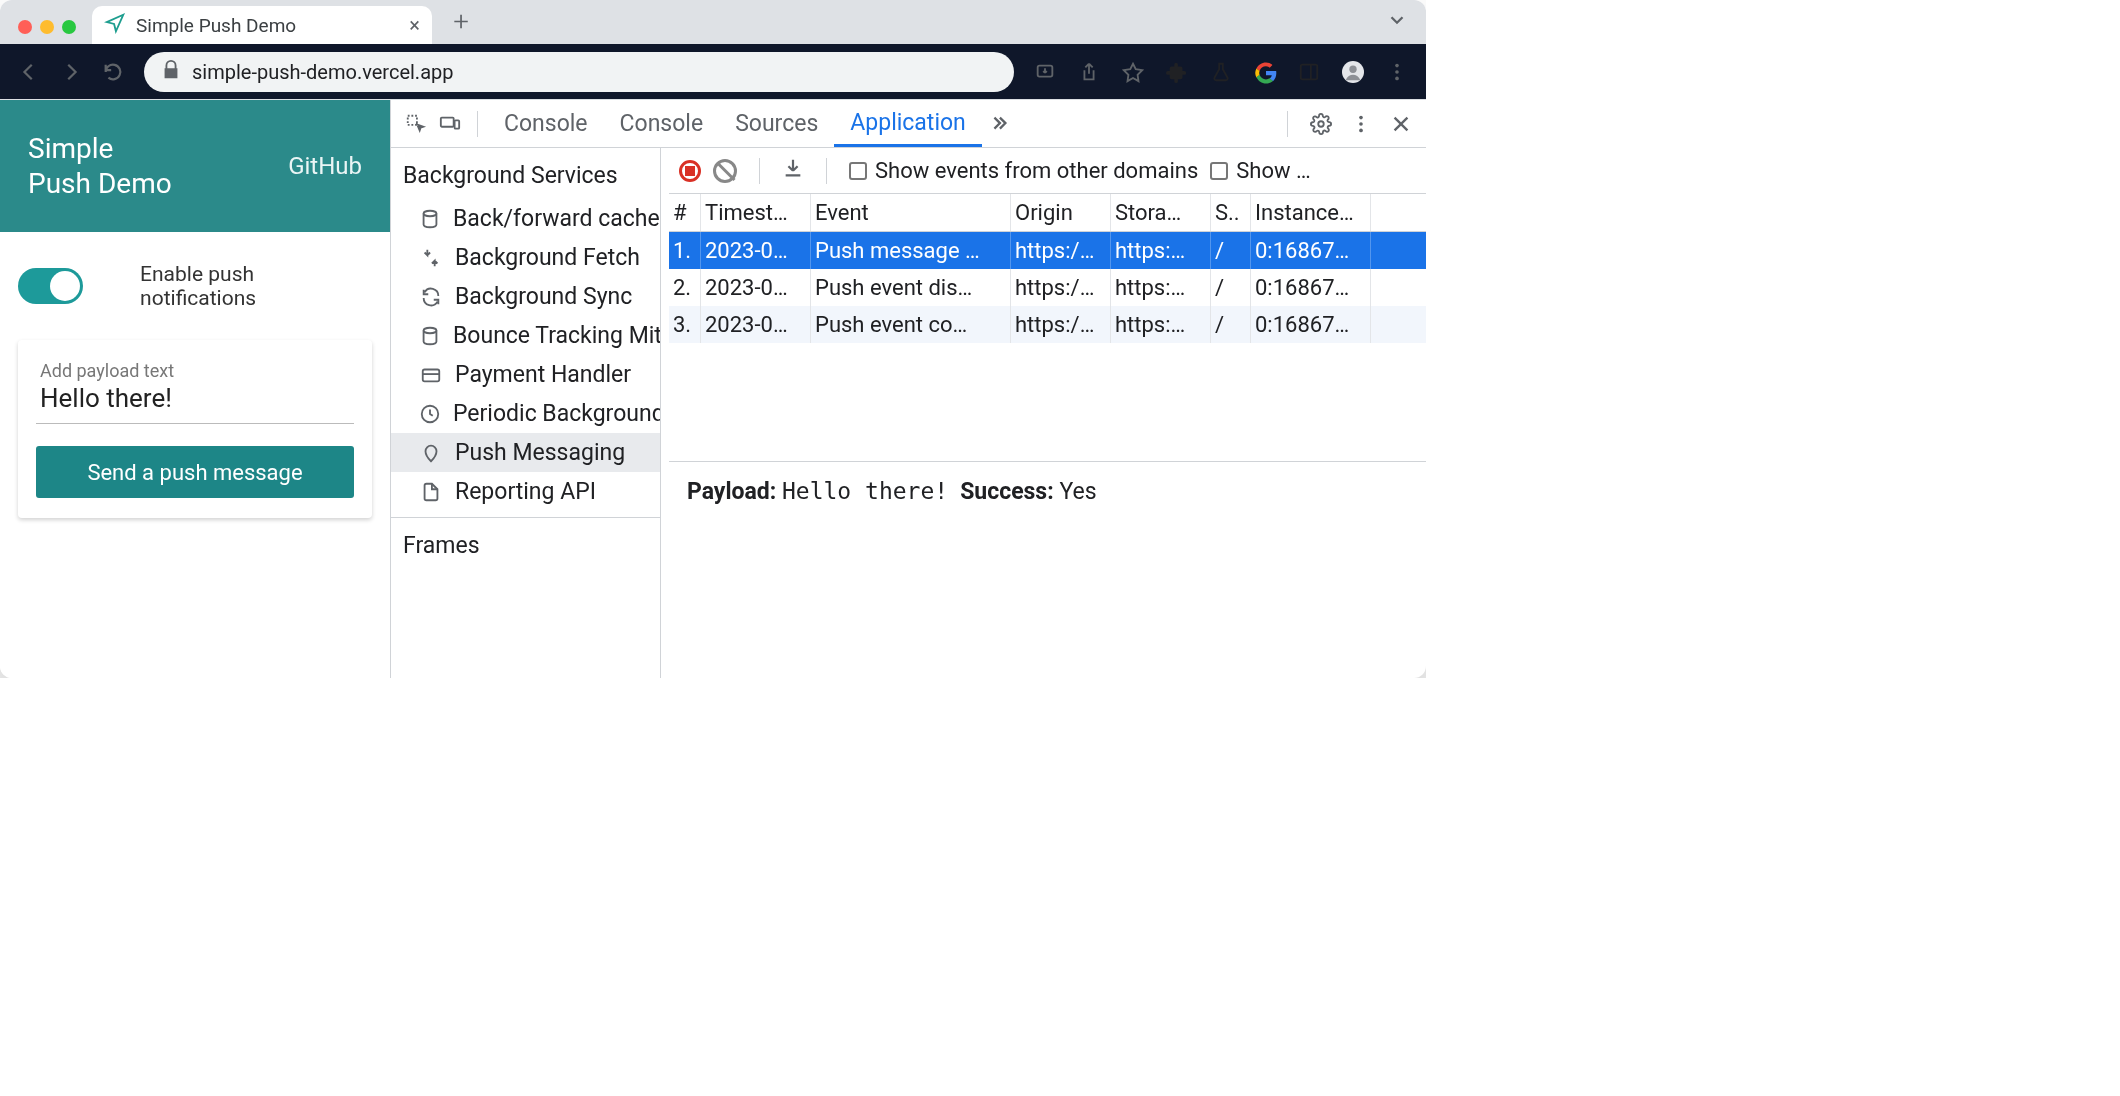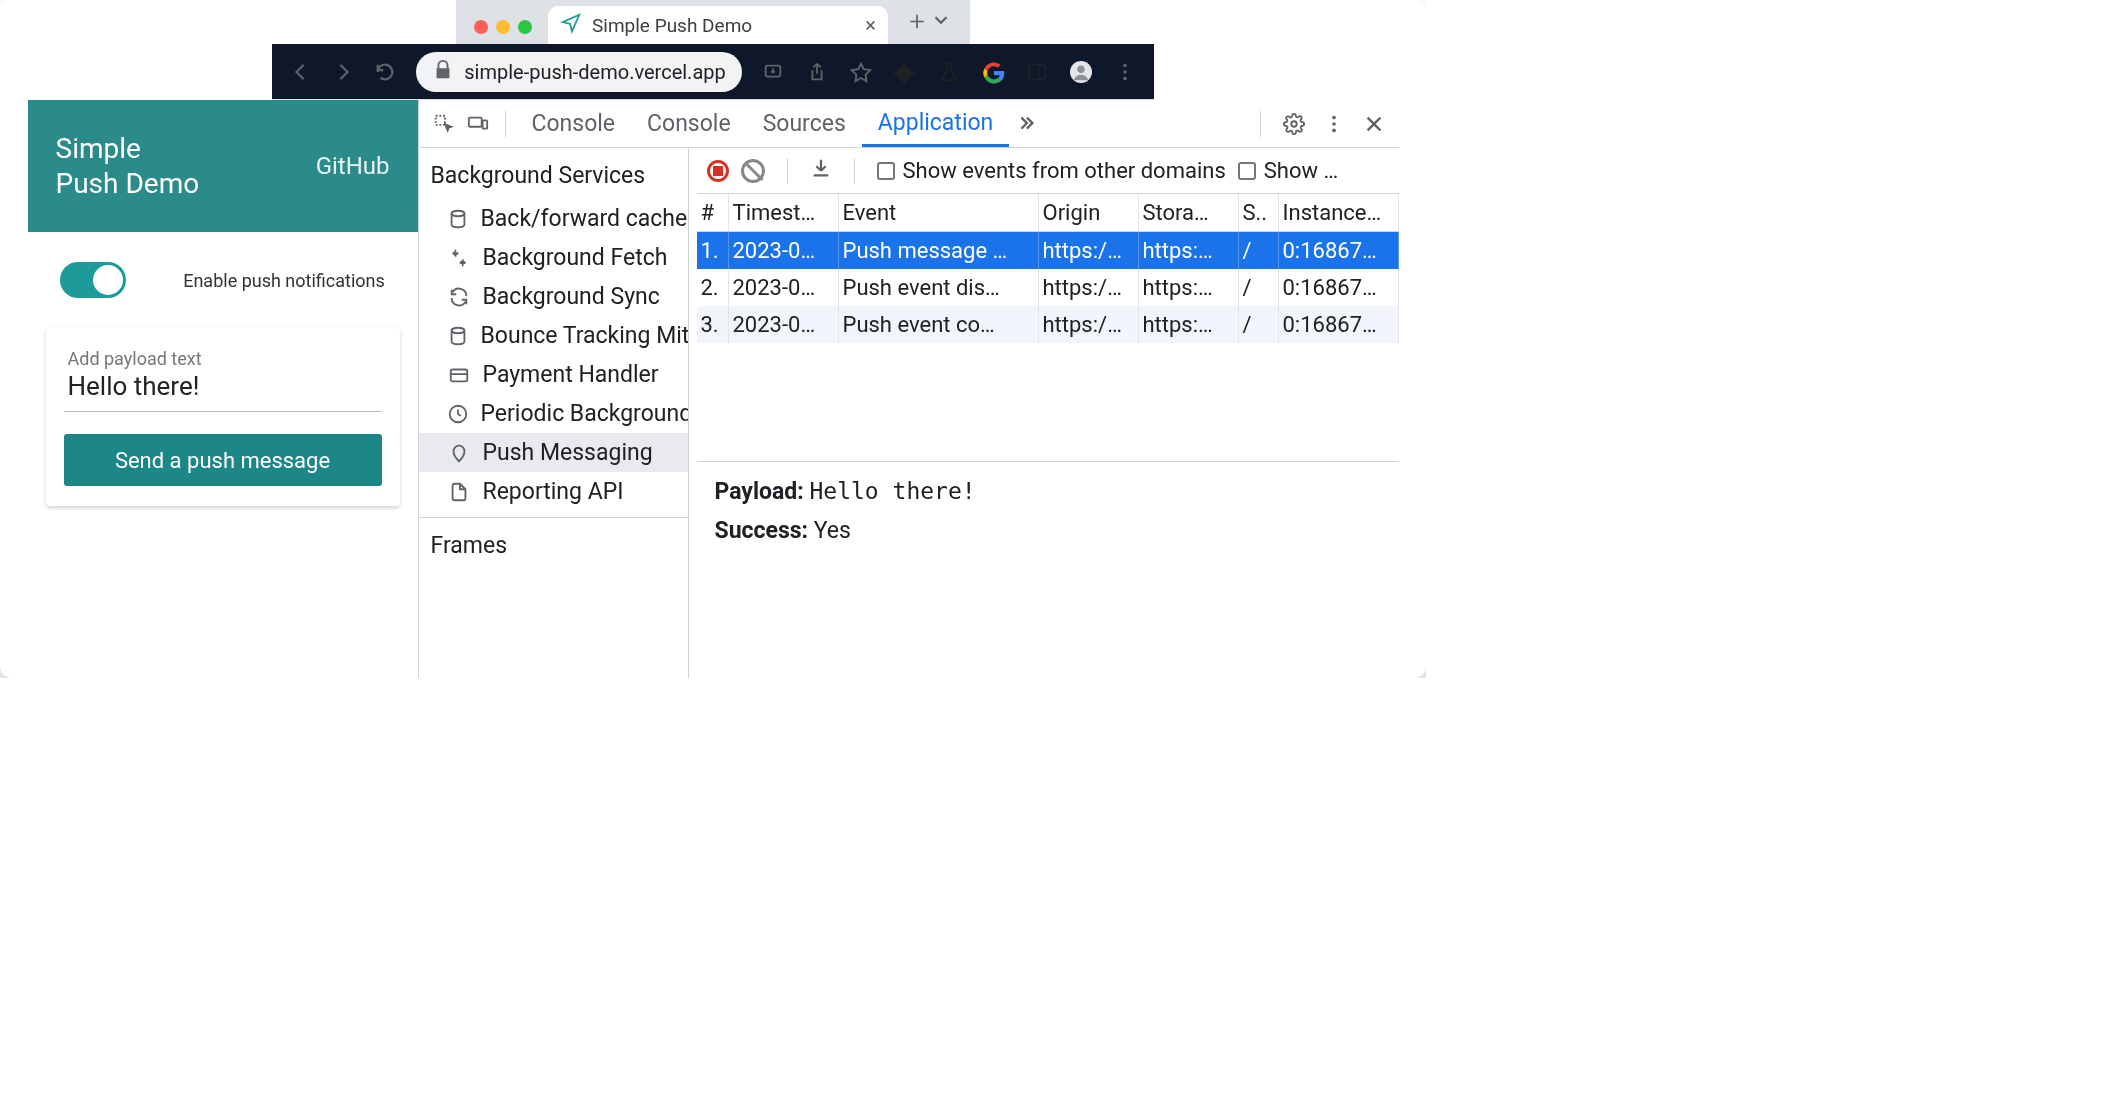--- a/index.html
+++ b/index.html
@@ -1,17 +1,17 @@
 <!DOCTYPE html>
 <html><head>
 <meta charset="utf-8">
 <style>
   * { box-sizing: border-box; margin: 0; padding: 0; }
   body { font-family: -apple-system, BlinkMacSystemFont, "Segoe UI", Roboto, Arial, sans-serif; background:#fff; width:1426px; height:678px; overflow:hidden; font-size:22px; color:#202124;}
-  .browser { width:100%; height:100%; display:flex; flex-direction:column; border-radius:12px; overflow:hidden; box-shadow:0 40px 80px rgba(0,0,0,.25);align-items:center; }
+  .browser { width:100%; height:100%; display:flex; flex-direction:column; border-radius:12px; overflow:hidden; box-shadow:0 40px 80px rgba(0,0,0,.25); }
 
   
   .tabstrip { height:44px; background:#dee1e5; display:flex; align-items:flex-end; padding-left:12px;}
   .traffic { display:flex; gap:8px; align-items:center; margin:0 16px 10px 6px;}
   .traffic span{ width:14px;height:14px;border-radius:50%; display:block;}
   .tl-close{background:#ff5f57;} .tl-min{background:#febc2e;} .tl-max{background:#28c840;}
   .tab { background:#fff; border-radius:10px 10px 0 0; height:38px; display:flex; align-items:center; padding:0 12px; gap:10px; min-width:340px;}
   .tab .favicon{ color:#1e9e8f; font-size:18px;}
   .tab .title{ font-size:19px; color:#3c4043;}
   .tab .close{ margin-left:auto; color:#5f6368; font-size:20px; line-height:1;}
@@ -32,21 +32,21 @@
   .page { width:390px; background:#fff; display:flex; flex-direction:column; overflow:hidden;}
   .page-header{ background:#2b8a8a; color:#fff; height:132px; display:flex; align-items:center; justify-content:space-between; padding:0 28px;}
   .page-header .ptitle{line-height:1.25;font-size:28px;font-weight:400;}
   .page-header .gh{font-size:24px;color:#eaf5f5;}
 
   .page-body{ padding:30px 18px; display:flex; flex-direction:column; gap:30px;}
   .card{ background:#fff; border-radius:4px; box-shadow:0 2px 4px rgba(0,0,0,.18); padding:20px 18px;}
   .toggle-row{ display:flex; align-items:center; gap:18px; justify-content:center;}
   .switch{ width:66px;height:36px;border-radius:20px;background:#1d9a9a;position:relative;}
   .switch .knob{position:absolute; right:3px; top:3px; width:30px;height:30px;border-radius:50%; background:#fff;}
-  .toggle-label{font-size:18px;color:#333;margin-left:39px;}
+  .toggle-label{font-size:21px;color:#333;margin-left:39px;}
 
   .payload-label{ font-size:18px; color:#777; padding:0 4px;}
   .payload-value{ font-size:26px; color:#222; padding:2px 4px 10px; border-bottom:1px solid #bbb; margin-bottom:22px;}
   .send-btn{ width:100%; height:52px; background:#1d8687; color:#fff; font-size:22px; display:flex;align-items:center;justify-content:center; border-radius:3px;}
 
   
   .devtools{ flex:1; display:flex; flex-direction:column; border-left:1px solid #d0d3d7; min-width:0;}
   .dt-tabs{ height:48px; border-bottom:1px solid #d0d3d7; display:flex; align-items:center; padding:0 8px; gap:0;}
   .dt-ico{ width:34px;height:34px;display:flex;align-items:center;justify-content:center;color:#5f6368;}
   .dt-sep{width:1px;height:26px;background:#d0d3d7; margin:0 10px;}
@@ -72,21 +72,21 @@
 
   .grid-head, .grid-row{ display:grid; grid-template-columns:32px 110px 200px 100px 100px 40px 120px; font-size:22px; }
   .grid-head{ border-bottom:1px solid #d0d3d7;}
   .grid-head > div{ padding:6px 4px; border-right:1px solid #e3e5e8; overflow:hidden; text-overflow:ellipsis; white-space:nowrap;}
   .grid-row > div{ padding:6px 4px; border-right:1px solid #e3e5e8; overflow:hidden; text-overflow:ellipsis; white-space:nowrap;}
   .grid-row.sel{ background:#1a73e8; color:#fff;}
   .grid-row.sel > div{border-right-color:rgba(255,255,255,.25);}
   .grid-row.alt{ background:#f2f6fc;}
   .grid-body{ border-bottom:1px solid #d0d3d7; min-height:230px;}
 
-  .detail{ padding:16px 18px; font-size:23px; display:flex; flex-direction:column; gap:12px;}
+  .detail{ padding:16px 18px; font-size:23px; display:flex; flex-direction:row; gap:12px;}
   .detail b{ font-weight:700;}
   .mono{ font-family: ui-monospace,Menlo,Consolas,monospace;}
 
   svg{width:22px;height:22px;}
 </style>
 </head>
 <body>
 
 <div class="browser">
 

